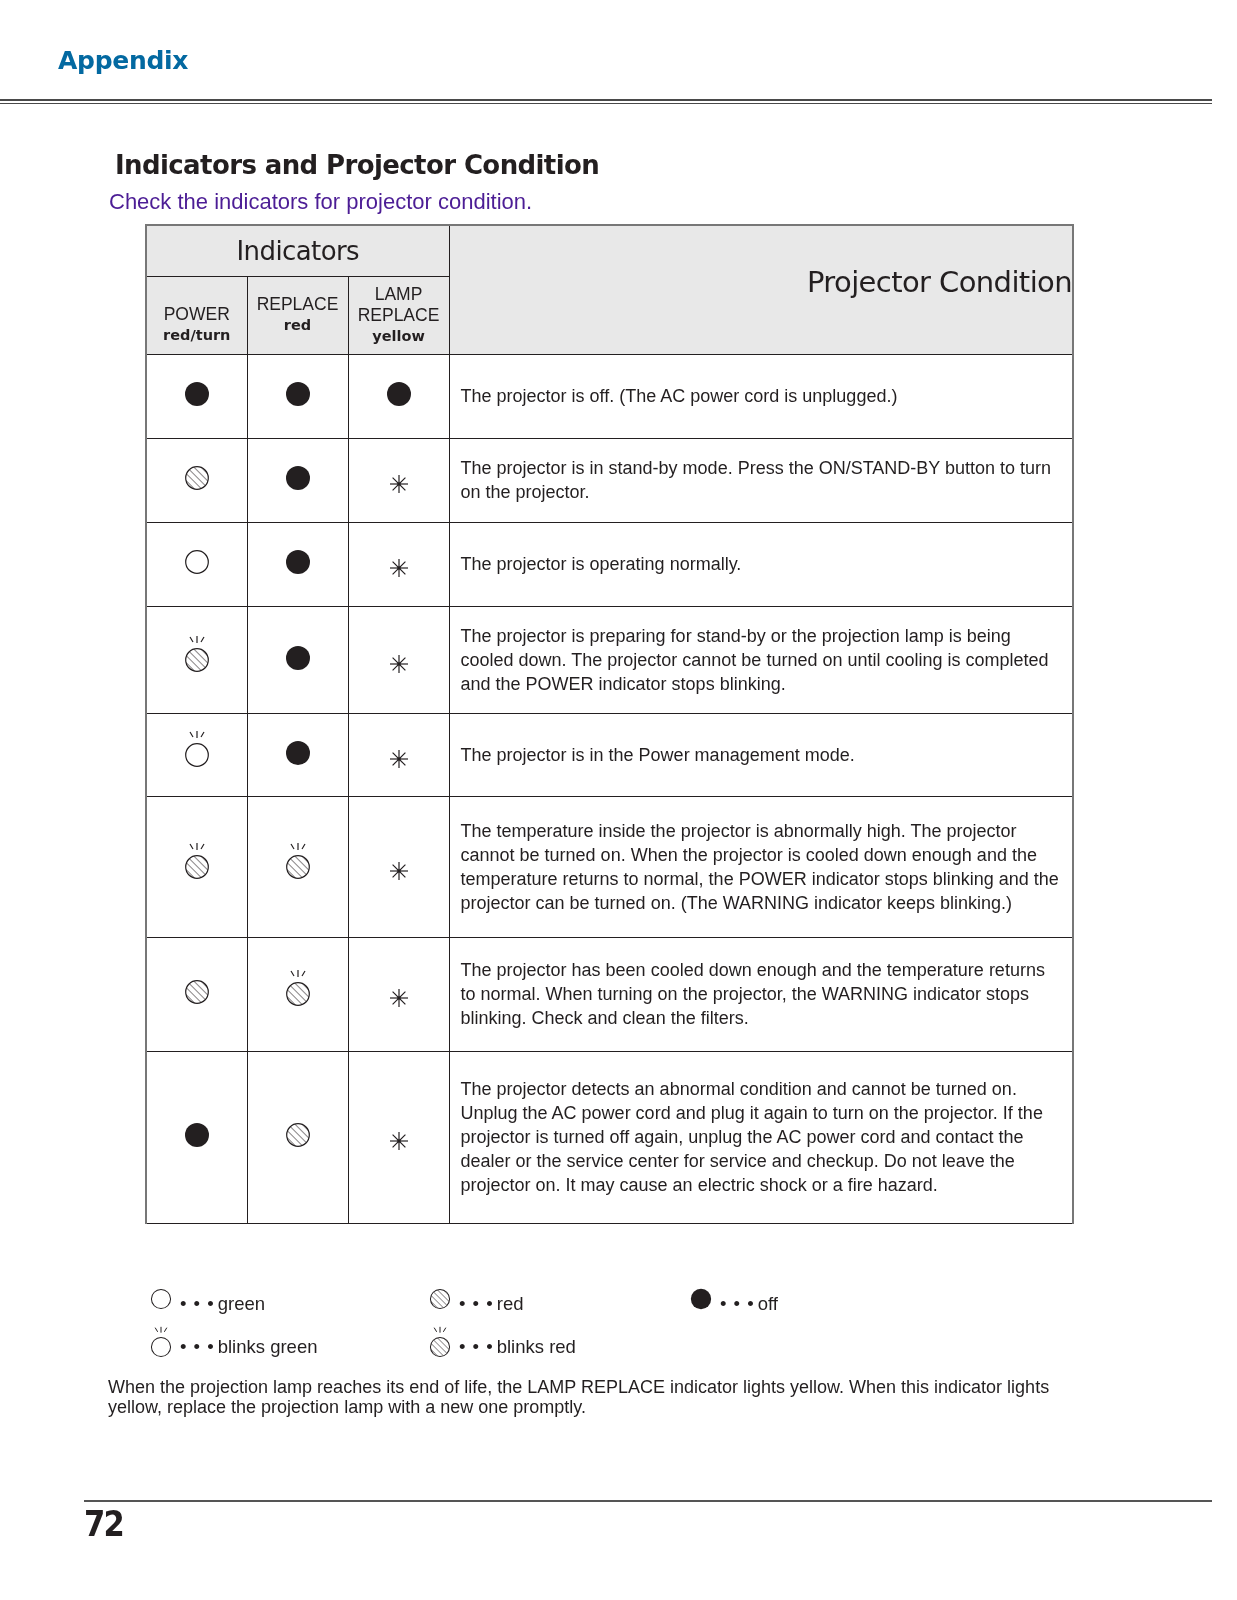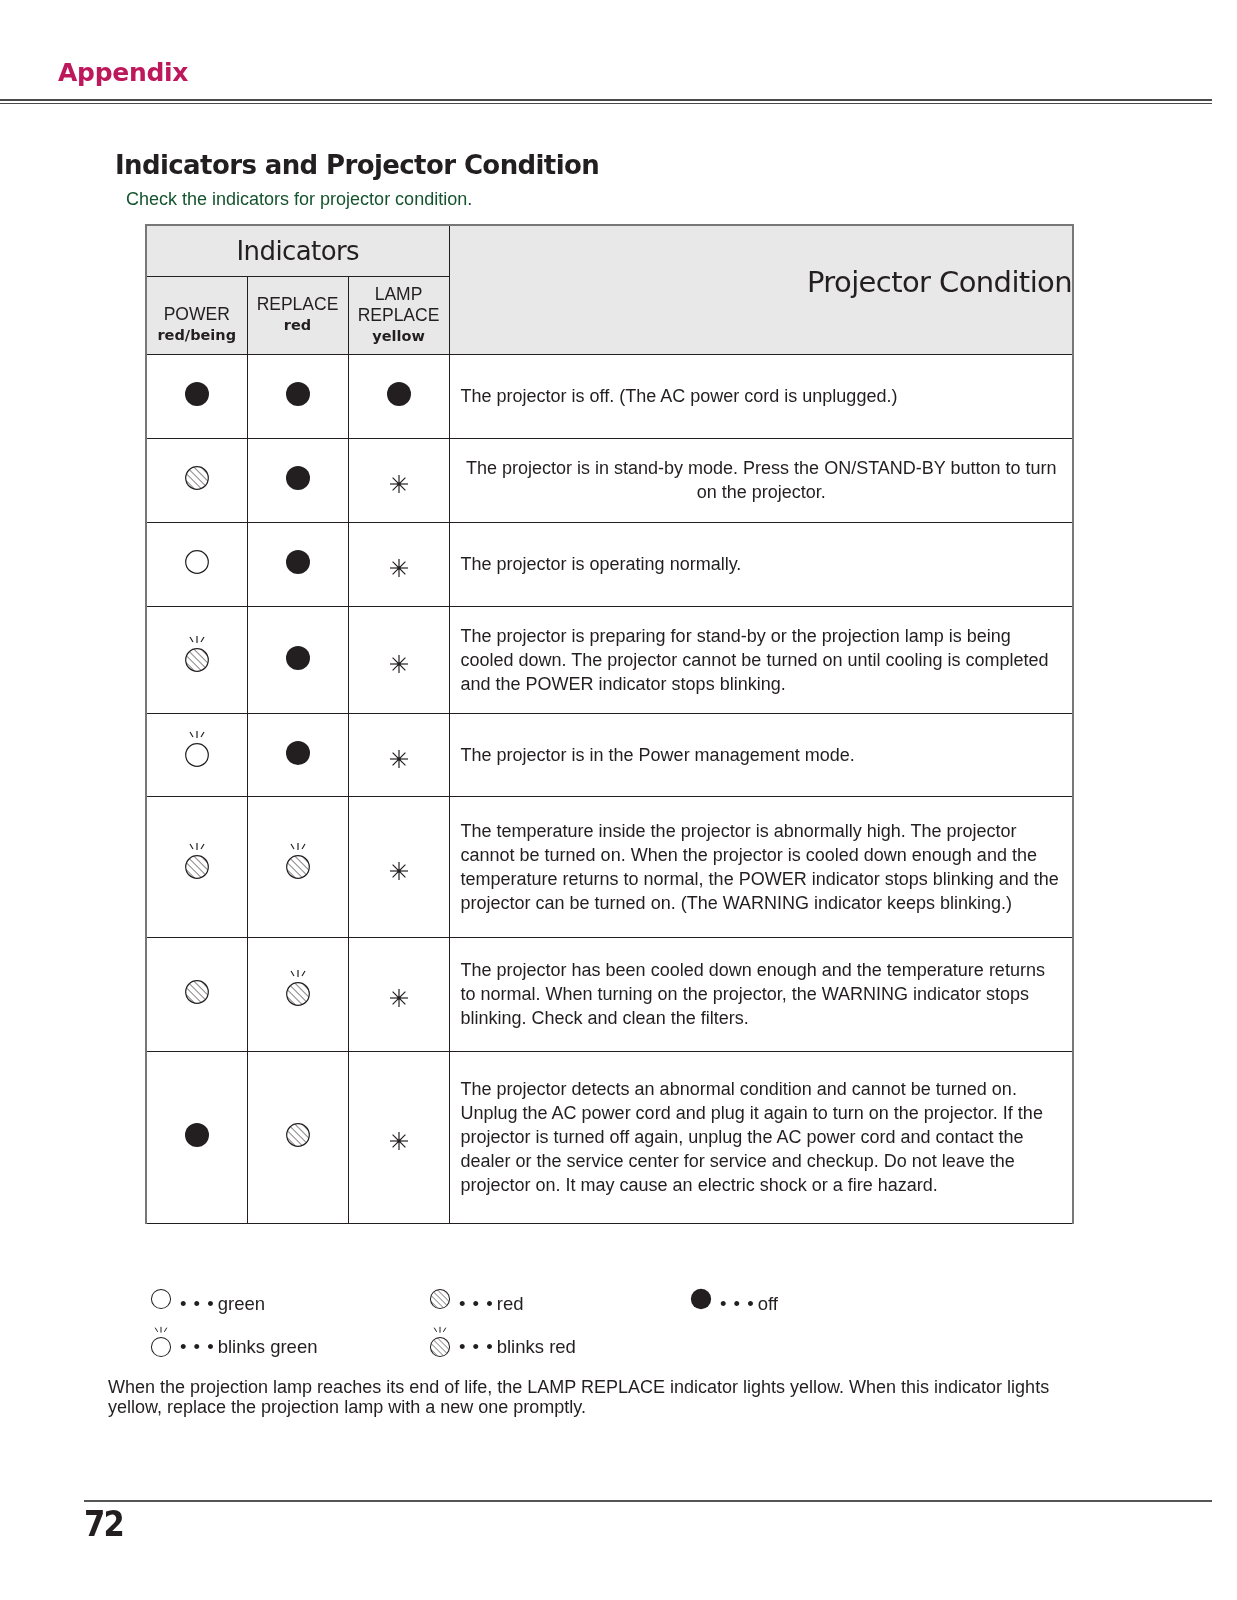--- a/index.html
+++ b/index.html
@@ -1,34 +1,34 @@
 <!DOCTYPE html>
 <html><head>
   <meta charset="utf-8">
   <style>
     * { box-sizing: border-box; margin: 0; padding: 0; }
     html, body { width: 1237px; height: 1600px; background: #ffffff; }
     body { position: relative; font-family: "Liberation Sans", sans-serif; color: #231f20; overflow: hidden; }
 
     .section-header {
-      position: absolute; left: 58px; top: 58px;
+      position: absolute; left: 58px; top: 46px;
       font-family: "DejaVu Sans", sans-serif; font-weight: bold; font-size: 25px;
-      letter-spacing: -0.3px; color: #be185d;
+      letter-spacing: -0.3px; color: #0369a1;
     }
     .rule-top-1 { position: absolute; left: 0; top: 99px; width: 1212px; height: 2px; background: #4a4a4a; }
     .rule-top-2 { position: absolute; left: 0; top: 103px; width: 1212px; height: 1px; background: #4a4a4a; }
 
     .page-title {
       position: absolute; left: 115px; top: 150px;
       font-family: "DejaVu Sans", sans-serif; font-weight: bold; font-size: 26px;
       letter-spacing: -0.6px; color: #231f20;
     }
     .intro {
-      position: absolute; left: 126px; top: 189px;
-      font-size: 18px; color: #14532d;
+      position: absolute; left: 109px; top: 189px;
+      font-size: 22px; color: #4c1d95;
     }
 
     
     .tbl {
       position: absolute; left: 145px; top: 224px; width: 927px;
       border-collapse: collapse; table-layout: fixed;
     }
     .tbl td, .tbl th { border: 1.5px solid #231f20; padding: 0; vertical-align: middle; }
     .tbl .outer-l { border-left: 2px solid #777; }
     .tbl .outer-r { border-right: 2px solid #777; }
@@ -117,21 +117,21 @@
       <col style="width:624px">
   </colgroup>
   <thead>
     <tr>
       <th colspan="3" class="hdr-indicators outer-l">Indicators</th>
       <th rowspan="2" class="hdr-condition outer-r">Projector Condition</th>
     </tr>
     <tr>
       <th class="hdr-sub power outer-l">
         <span class="col-name">POWER</span>
-        <span class="col-color">red/being</span>
+        <span class="col-color">red/turn</span>
       </th>
       <th class="hdr-sub">
         <span class="col-name">REPLACE</span>
         <span class="col-color">red</span>
       </th>
       <th class="hdr-sub">
         <span class="col-name">LAMP</span>
         <span class="col-name">REPLACE</span>
         <span class="col-color">yellow</span>
       </th>
@@ -143,21 +143,21 @@
               <use href="#sym-off"></use>
             </svg></span></td>
         <td class="ic"><span class="icon"><svg width="26" height="26">
               <use href="#sym-off"></use>
             </svg></span></td>
         <td class="ic"><span class="icon"><svg width="26" height="26">
               <use href="#sym-off"></use>
             </svg></span></td>
         <td class="cond outer-r">The projector is off. (The AC power cord is unplugged.)</td>
       </tr>
-      <tr style="height: 84px; text-align: center;">
+      <tr style="height: 84px;">
         <td class="ic outer-l"><span class="icon"><svg width="26" height="26">
               <use href="#sym-red"></use>
             </svg></span></td>
         <td class="ic"><span class="icon"><svg width="26" height="26">
               <use href="#sym-off"></use>
             </svg></span></td>
         <td class="ic"><span class="icon" style="margin-top: 12px;"><svg width="20" height="20">
               <use href="#sym-any"></use>
             </svg></span></td>
         <td class="cond outer-r">The projector is in stand-by mode. Press the ON/STAND-BY button to turn on the projector.</td>

